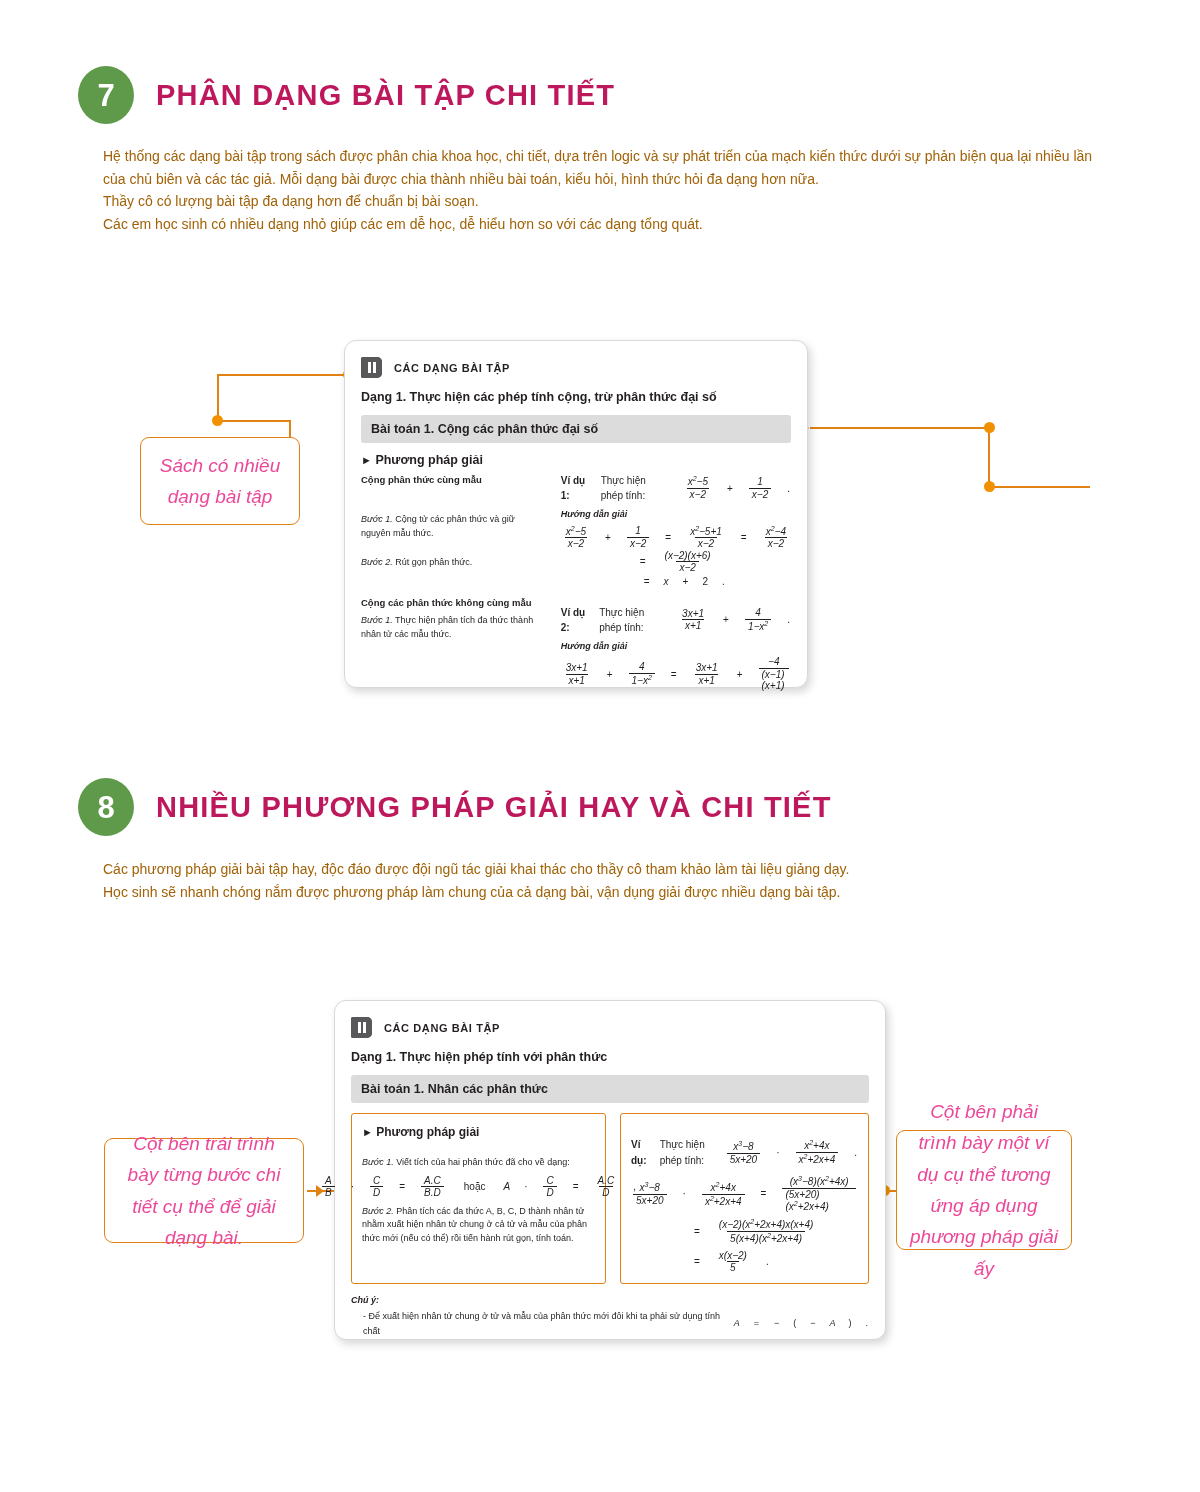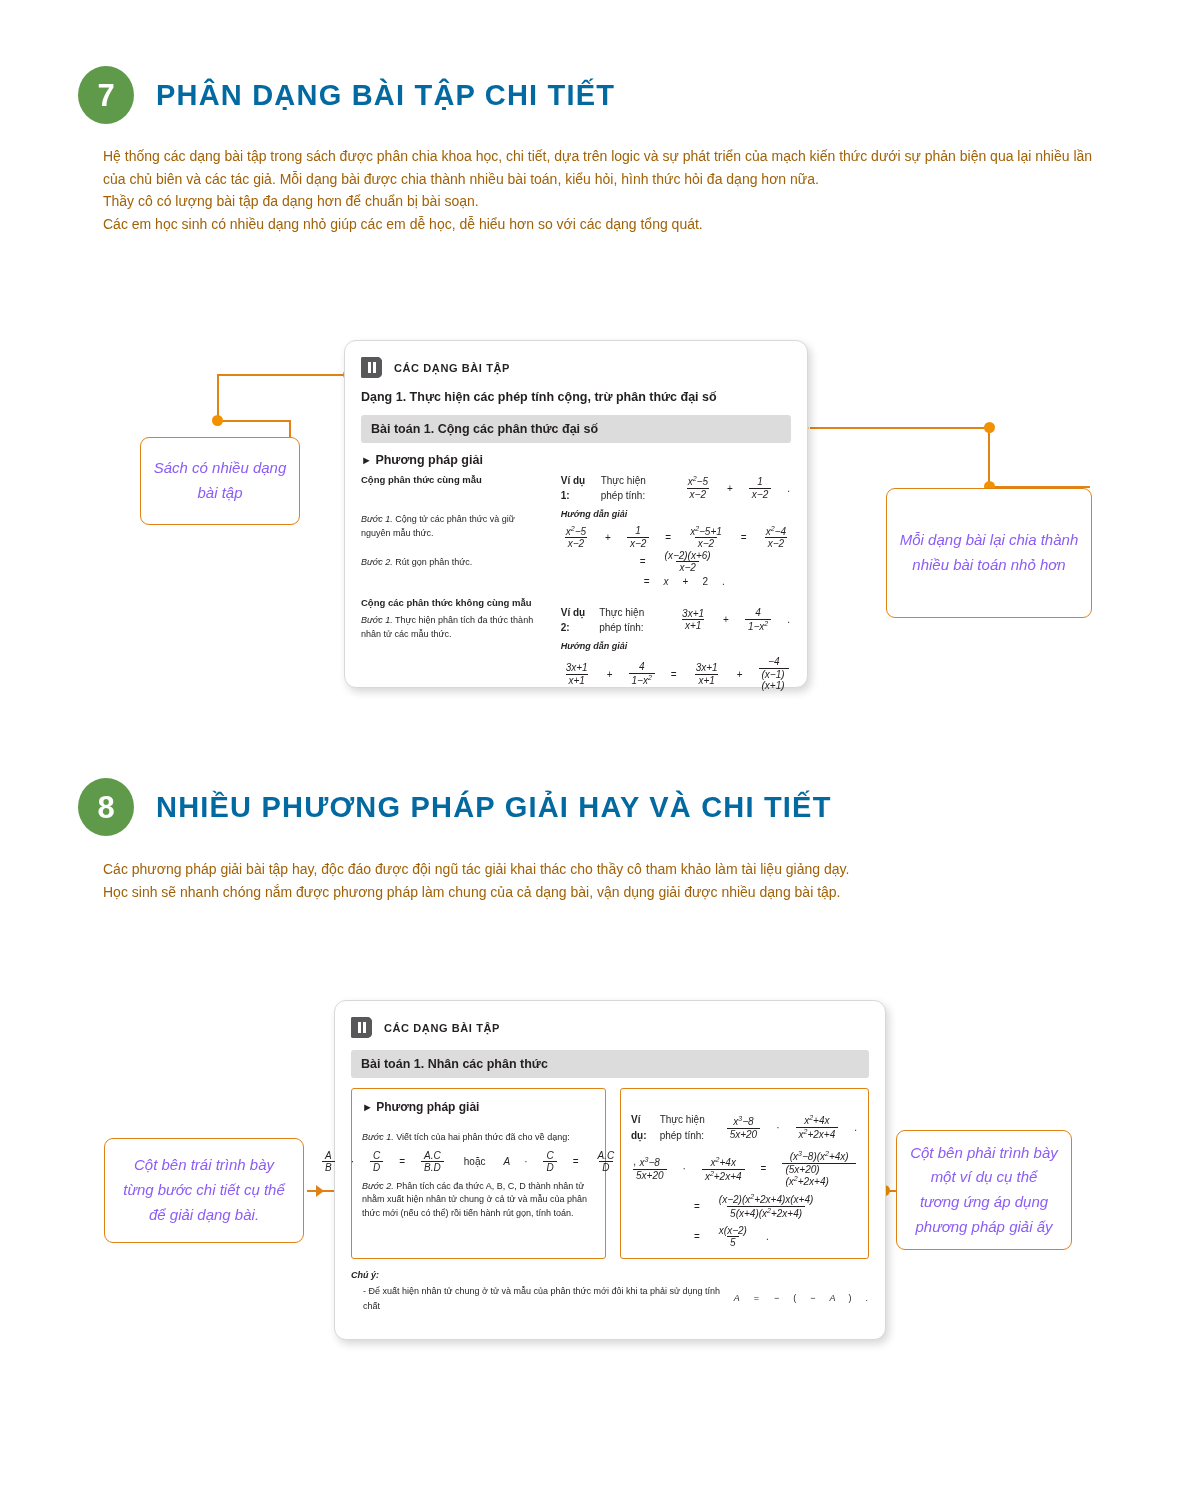--- a/index.html
+++ b/index.html
@@ -13,21 +13,21 @@
   
   .sec-head{position:absolute;display:flex;align-items:center;gap:22px;}
   .badge{
     width:56px;height:58px;border-radius:50%;
     background:#5f9a4b;color:#ffffff;
     display:flex;align-items:center;justify-content:center;
     font-size:31px;font-weight:bold;line-height:1;
     letter-spacing:0px;
   }
   .sec-title{
-    font-size:29px;font-weight:bold;color:#0369a1;
+    font-size:29px;font-weight:bold;color:#be185d;
     letter-spacing:1.2px;white-space:nowrap;
   }
 
   
   .body-text{position:absolute;font-size:14px;line-height:1.62;color:#a16207;}
   .body-text p{margin:0;}
 
   
   .card{
     position:absolute;background:#ffffff;
@@ -75,22 +75,22 @@
   .obox{border:1.5px solid #e08214;border-radius:3px;padding:9px 10px;box-sizing:border-box;}
   .c2-left{width:255px;font-size:9px;line-height:1.55;}
   .c2-right{flex:1;font-size:9px;line-height:1.55;}
   .chuy{font-size:9px;line-height:1.6;margin-top:9px;}
 
   
   .callout{
     position:absolute;border:1.6px solid #e08214;border-radius:9px;
     background:#ffffff;box-sizing:border-box;
     display:flex;align-items:center;justify-content:center;
-    text-align:center;font-style:italic;font-size:15px;line-height:1.65;
-    color:#8b5cf6;padding:10px 12px;
+    text-align:center;font-style:italic;font-size:19px;line-height:1.65;
+    color:#ec4899;padding:10px 12px;
   }
 
   
   .hline{position:absolute;height:2.2px;background:#e08214;}
   .vline{position:absolute;width:2.2px;background:#e08214;}
   .dot{position:absolute;width:11px;height:11px;border-radius:50%;background:#f29100;}
   .arrow-r{position:absolute;width:0;height:0;
     border-top:6px solid transparent;border-bottom:6px solid transparent;
     border-left:8px solid #e08214;}
 </style>
@@ -121,23 +121,20 @@
   <div class="hline" style="left:810px;top:427px;width:180px;"></div>
   <div class="vline" style="left:988px;top:427px;height:59px;"></div>
   <div class="hline" style="left:988px;top:486px;width:102px;"></div>
   <div class="dot" style="left:984px;top:422px;"></div>
   <div class="dot" style="left:984px;top:481px;"></div>
 
   <div class="callout" style="left:140px;top:437px;width:160px;height:88px;">
     <span>Sách có nhiều dạng bài tập</span>
   </div>
 
-  <div class="callout" style="left:886px;top:488px;width:206px;height:130px;">
-    <span>Mỗi dạng bài lại chia thành nhiều bài toán nhỏ hơn</span>
-  </div>
 
   <div class="card" style="left:344px;top:340px;width:464px;height:348px;">
     <div class="card-inner">
 
       <div class="cd-head">
         <span class="cd-icon">
             <i></i>
             <i></i>
           </span>
         <span class="cd-head-label">CÁC DẠNG BÀI TẬP</span>
@@ -298,20 +295,21 @@
     <div class="card-inner">
 
       <div class="cd-head">
         <span class="cd-icon">
             <i></i>
             <i></i>
           </span>
         <span class="cd-head-label">CÁC DẠNG BÀI TẬP</span>
       </div>
 
+      <div class="cd-dang">Dạng 1. Thực hiện phép tính với phân thức</div>
       <div class="cd-bar">Bài toán 1. Nhân các phân thức</div>
 
       <div class="c2-cols">
 
         <div class="obox c2-left">
           <div class="pp-title" style="font-size:12px;margin-bottom:14px;">
             <span class="tri">►</span>
             <span>Phương pháp giải</span>
           </div>
 

